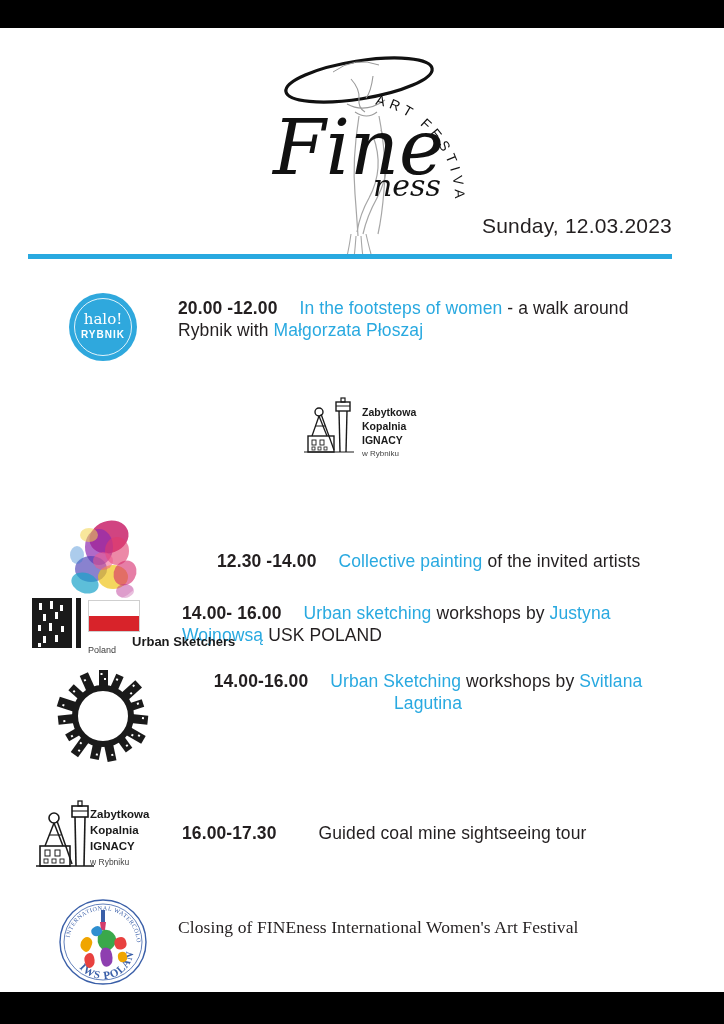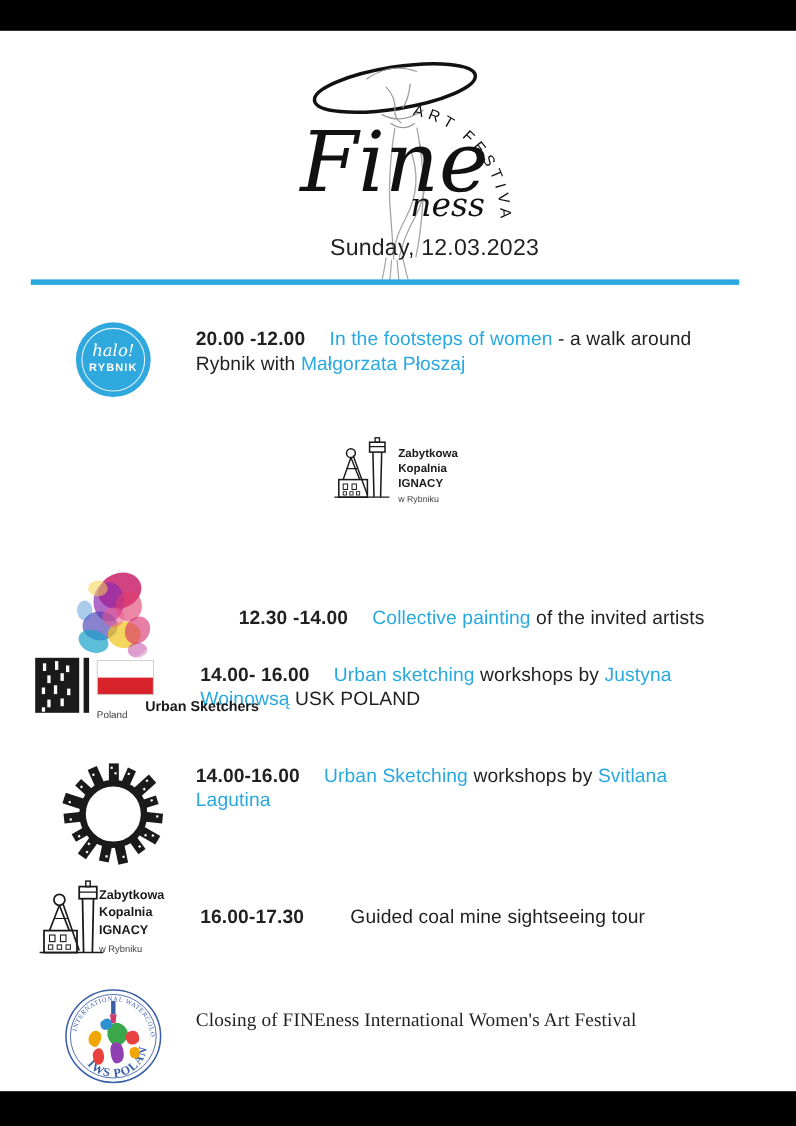--- a/index.html
+++ b/index.html
@@ -21,21 +21,21 @@
 
   
   .daybox{
     position:absolute;left:28px;top:172px;width:144px;height:52px;
     background:#000;color:#fff;display:flex;align-items:center;
     padding-left:16px;box-sizing:border-box;
     font-size:17px;font-weight:bold;letter-spacing:.6px;
   }
   .daterow{
     position:absolute;left:300px;top:172px;width:372px;height:52px;
-    display:flex;align-items:center;justify-content:flex-start;
+    display:flex;align-items:center;justify-content:flex-end;
     font-size:21px;color:#231f20;letter-spacing:.2px;
   }
   .rule{
     position:absolute;left:28px;top:226px;width:644px;height:5px;
     background:#29a9e0;
   }
 
   
   .row{position:absolute;display:flex;align-items:flex-start;}
   .icon-cell{
@@ -59,21 +59,21 @@
   .halo{
     width:68px;height:68px;border-radius:50%;background:#2fa8dd;
     position:relative;
   }
   .halo .ring{
     position:absolute;left:5px;top:5px;right:5px;bottom:5px;
     border:1.5px solid rgba(255,255,255,.85);border-radius:50%;
   }
   .halo .h1{
     position:absolute;left:0;right:0;top:17px;text-align:center;color:#fff;
-    font-family:"DejaVu Serif", serif;font-style:italic;font-size:15px;
+    font-family:"DejaVu Serif", serif;font-size:15px;
   }
   .halo .h2{
     position:absolute;left:0;right:0;top:36px;text-align:center;color:#fff;
     font-size:10px;font-weight:bold;letter-spacing:1px;
   }
 
   
   .splash{width:96px;height:96px;position:relative;}
 
   
@@ -243,21 +243,21 @@
         </div>
         <div class="t1">Urban Sketchers</div>
         <div class="t2">Poland</div>
       </div>
     </div>
     <div class="text-cell">
       <span class="time">14.00- 16.00</span><span class="gap"></span><span class="blue">Urban sketching</span><span class="blk"> workshops by </span><span class="blue">Justyna Wojnowsą</span><span class="blk"> USK POLAND</span>
     </div>
   </div>
 
-  <div class="row" style="left:28px;top:662px;width:660px;">
+  <div class="row" style="left:28px;top:638px;width:660px;text-align:center;">
     <div class="icon-cell">
       <div class="cityring">
         <svg width="100" height="100" viewBox="0 0 100 100" xmlns="http://www.w3.org/2000/svg">
           <g fill="#1a1a1a">
             <g transform="rotate(0 50 50)">
                 <rect x="46" y="4" width="9" height="20"></rect>
                 <rect x="47.5" y="7" width="2" height="2" fill="#fff"></rect>
                 <rect x="51" y="12" width="2" height="2" fill="#fff"></rect>
               </g>
             <g transform="rotate(24 50 50)">

